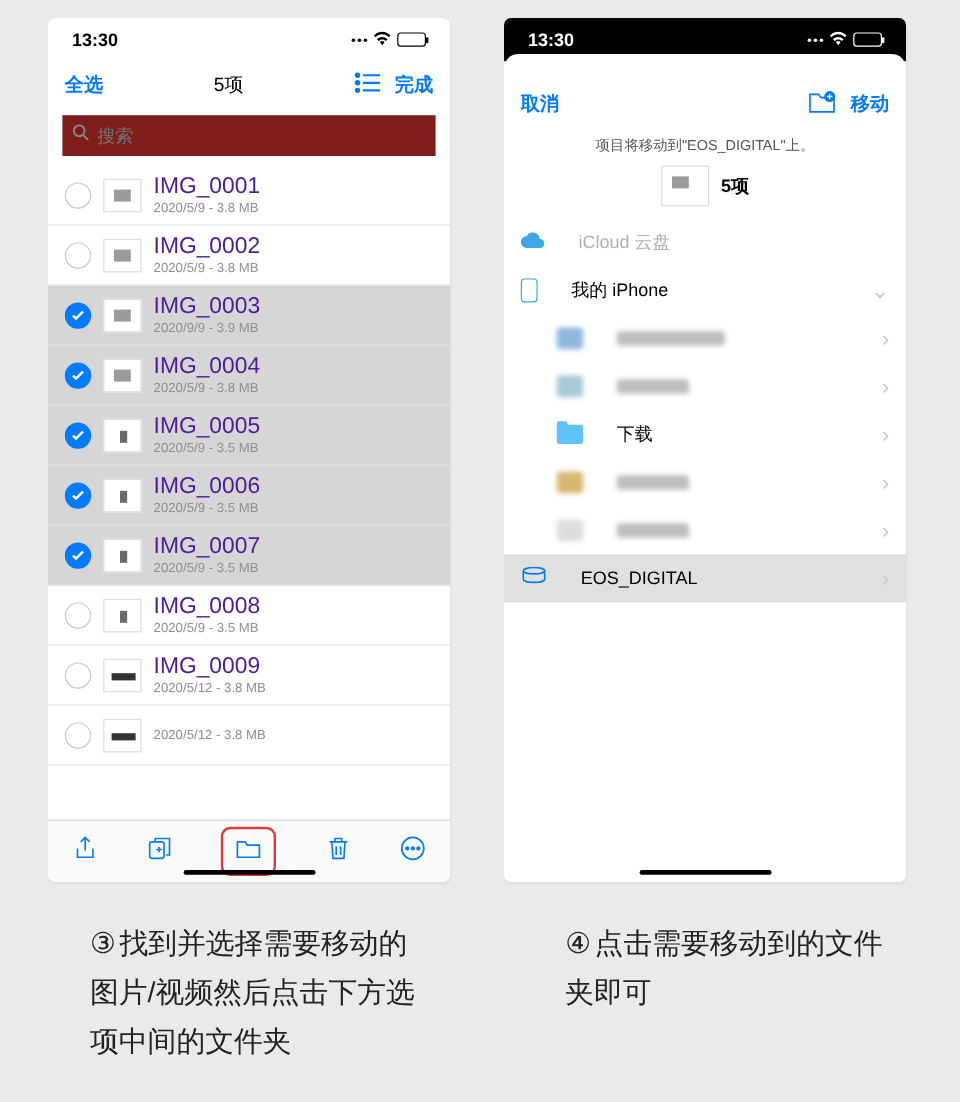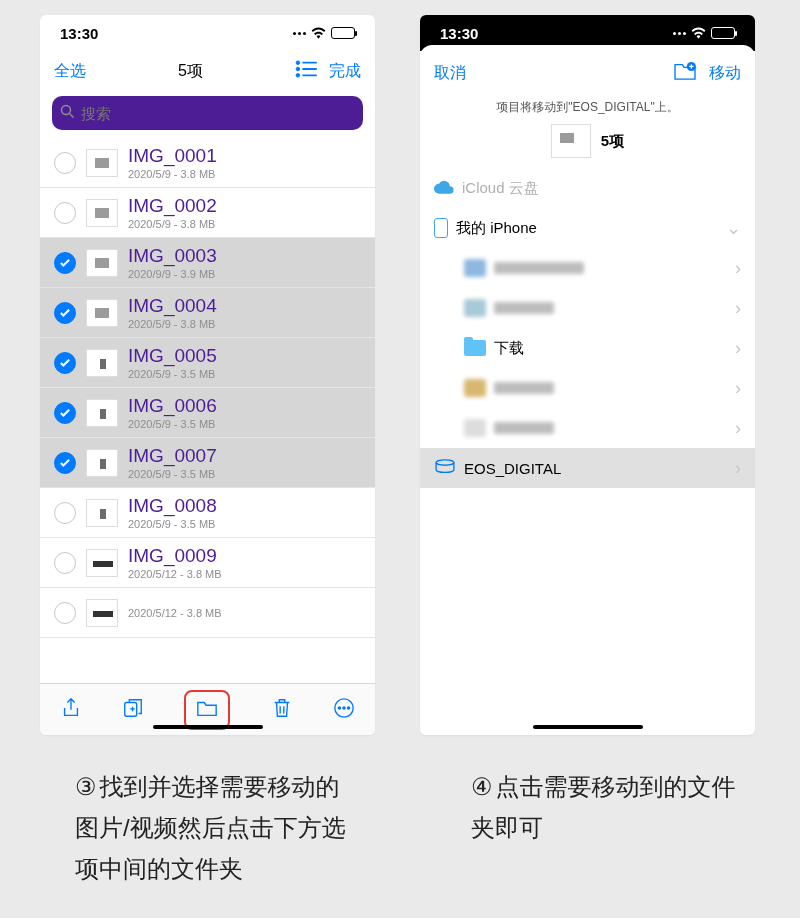--- a/index.html
+++ b/index.html
@@ -43,26 +43,26 @@
   .batt-fill{width:80%;height:100%;background:#000;border-radius:1px;}
   .dark .batt{border-color:#fff;} .dark .batt::after{background:#fff;} .dark .batt-fill{background:#fff;}
 
   
   .navbar {
     height: 40px; display:flex; align-items:center; justify-content:space-between;
     padding: 0 14px; font-size:16px;
   }
   .nav-left,.nav-right{display:flex;align-items:center;gap:12px;}
   .nav-title{font-weight:500;}
-  .blue-link{color:#007aff;}
+  .blue-link{color:#007aff;font-weight:bold;}
   .list-icon svg{width:22px;height:18px;stroke:#007aff;}
   .newfolder-icon svg{width:24px;height:20px;}
 
   
-  .searchbar{margin:5px 12px 8px;height:34px;background:#4c1d95;border-radius:10px;display:flex;align-items:center;padding:0 8px;gap:6px;}
+  .searchbar{margin:5px 12px 8px;height:34px;background:#7f1d1d;border-radius:0;display:flex;align-items:center;padding:0 8px;gap:6px;}
   .searchbar svg{width:15px;height:15px;fill:#8e8e93;}
   .searchbar input{border:none;background:transparent;font-size:15px;color:#8e8e93;outline:none;flex:1;}
 
   
   .filelist{}
   .filerow{display:flex;align-items:center;height:50px;padding:0 14px;gap:10px;border-bottom:1px solid #e5e5e5;}
   .filerow.selected{background:#d6d6d6;}
   .chk{width:22px;height:22px;border-radius:50%;border:1.5px solid #c7c7cc;flex-shrink:0;display:flex;align-items:center;justify-content:center;}
   .chk.on{background:#007aff;border-color:#007aff;}
   .chk.on svg{width:12px;height:10px;stroke:#fff;stroke-width:2.5;fill:none;}
@@ -74,26 +74,26 @@
   .filename{font-size:19px;color:#4c1d95;line-height:1.2;}
   .filemeta{font-size:11px;color:#8e8e93;}
 
   
   .toolbar{position:absolute;bottom:0;left:0;right:0;height:52px;border-top:1px solid #d8d8d8;display:flex;align-items:center;justify-content:space-around;background:#fafafa;}
   .toolbar .tbtn svg{width:22px;height:22px;stroke:#007aff;fill:none;stroke-width:1.5;}
   .redbox{border:2px solid #e53935;border-radius:8px;padding:5px 10px;}
   .homebar{position:absolute;bottom:6px;left:50%;transform:translateX(-50%);width:110px;height:4px;background:#000;border-radius:3px;}
 
   
-  .sheet{background:#fff;border-radius:12px 12px 0 0;margin-top:-6px;padding-top:8px;}
+  .sheet{background:#fff;border-radius:12px 12px 0 0;margin-top:-6px;padding-top:22px;}
   .move-info{text-align:center;font-size:12px;color:#555;margin:6px 0 8px;}
   .move-card{display:flex;align-items:center;justify-content:center;gap:10px;margin-bottom:10px;}
   .move-card .thumb{width:40px;height:34px;}
   .move-card .cnt{font-size:15px;font-weight:600;}
-  .loc-row{display:flex;align-items:center;height:40px;padding:0 14px;gap:8px;font-size:15px;}
+  .loc-row{display:flex;align-items:center;height:40px;padding:0 14px;gap:28px;font-size:15px;}
   .loc-row.indent{padding-left:44px;}
   .loc-row.sel{background:#e0e0e0;}
   .loc-row .chev{margin-left:auto;color:#c7c7cc;font-size:18px;}
   .cloud-ico svg{width:20px;height:14px;fill:#3ea7e8;}
   .iphone-ico{width:14px;height:20px;border:1.5px solid #3ea7e8;border-radius:3px;}
   .folder-ico{width:22px;height:16px;background:#60c3f7;border-radius:2px;position:relative;}
   .folder-ico::before{content:"";position:absolute;top:-3px;left:0;width:9px;height:4px;background:#60c3f7;border-radius:2px 2px 0 0;}
   .drive-ico svg{width:22px;height:16px;stroke:#007aff;fill:none;stroke-width:1.5;}
   .blur-txt{width:90px;height:12px;background:#bdbdbd;border-radius:2px;filter:blur(2px);}
   .blur-txt.sm{width:60px;}

